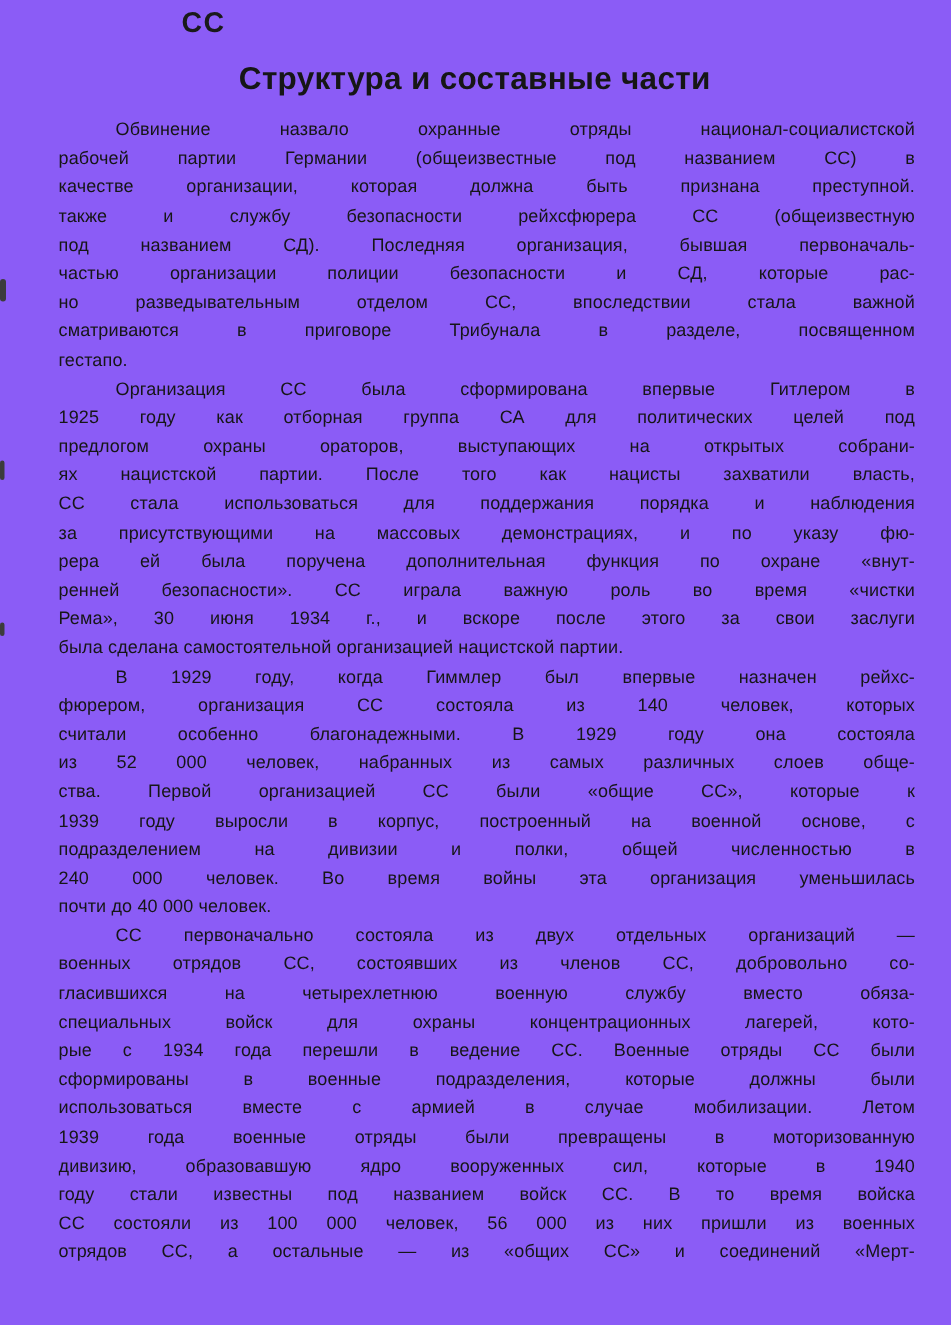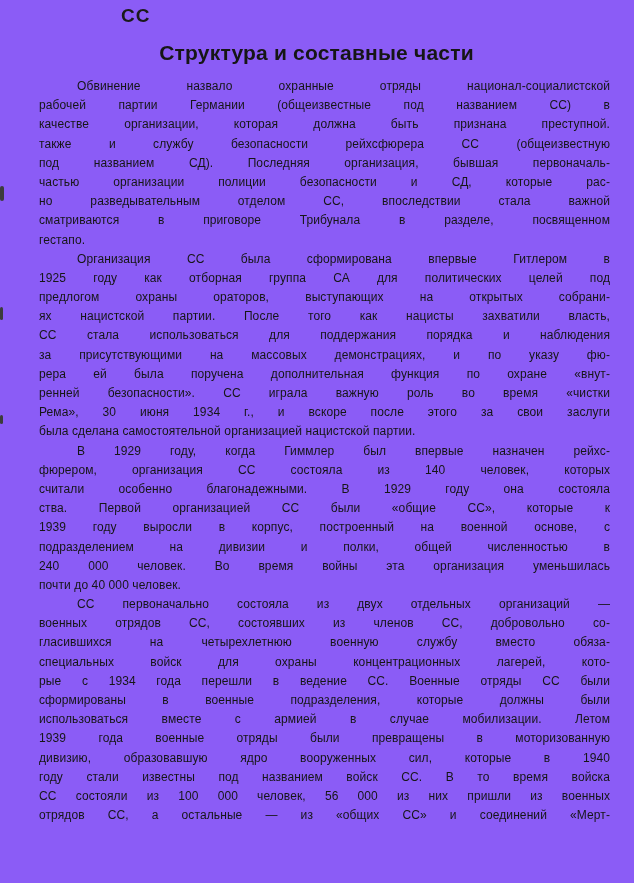--- a/index.html
+++ b/index.html
@@ -97,20 +97,21 @@
         <div class="line">за присутствующими на массовых демонстрациях, и по указу фю-</div>
         <div class="line">рера ей была поручена дополнительная функция по охране «внут-</div>
         <div class="line">ренней безопасности». СС играла важную роль во время «чистки</div>
         <div class="line">Рема», 30 июня 1934 г., и вскоре после этого за свои заслуги</div>
         <div class="line last-left">была сделана самостоятельной организацией нацистской партии.</div>
       </div>
       <div class="paragraph">
         <div class="line first">В 1929 году, когда Гиммлер был впервые назначен рейхс-</div>
         <div class="line">фюрером, организация СС состояла из 140 человек, которых</div>
         <div class="line">считали особенно благонадежными. В 1929 году она состояла</div>
+        <div class="line">из 52 000 человек, набранных из самых различных слоев обще-</div>
         <div class="line">ства. Первой организацией СС были «общие СС», которые к</div>
         <div class="line">1939 году выросли в корпус, построенный на военной основе, с</div>
         <div class="line">подразделением на дивизии и полки, общей численностью в</div>
         <div class="line">240 000 человек. Во время войны эта организация уменьшилась</div>
         <div class="line last-left">почти до 40 000 человек.</div>
       </div>
       <div class="paragraph">
         <div class="line first">СС первоначально состояла из двух отдельных организаций —</div>
         <div class="line">военных отрядов СС, состоявших из членов СС, добровольно со-</div>
         <div class="line">гласившихся на четырехлетнюю военную службу вместо обяза-</div>

